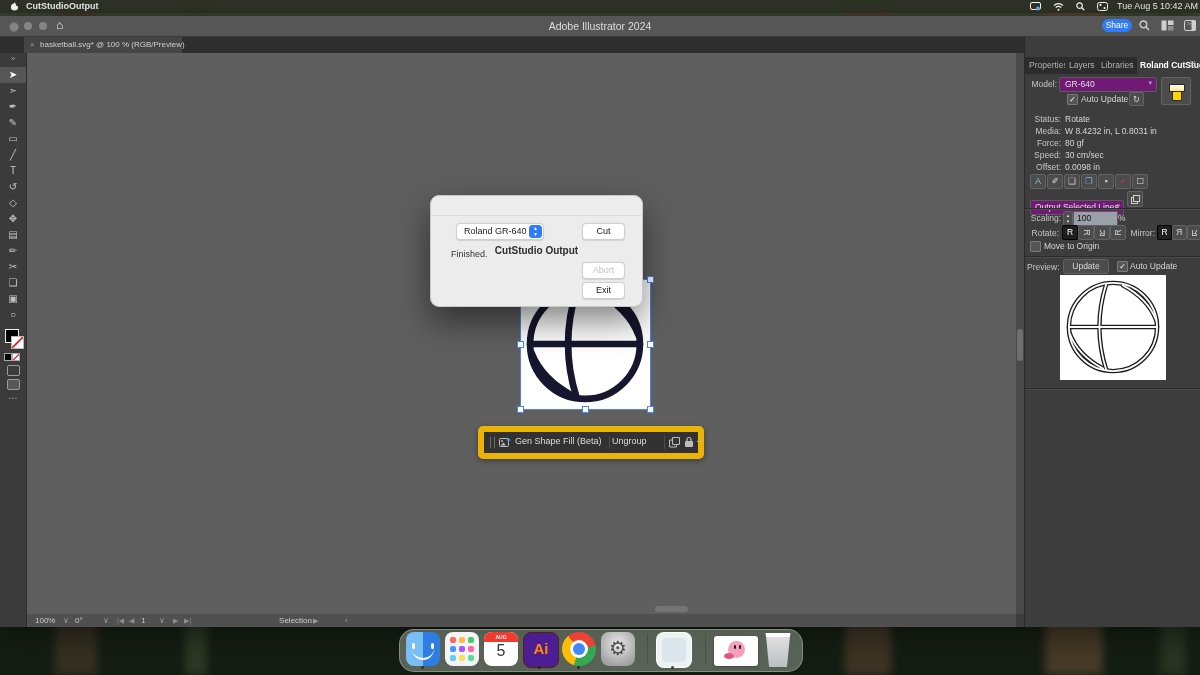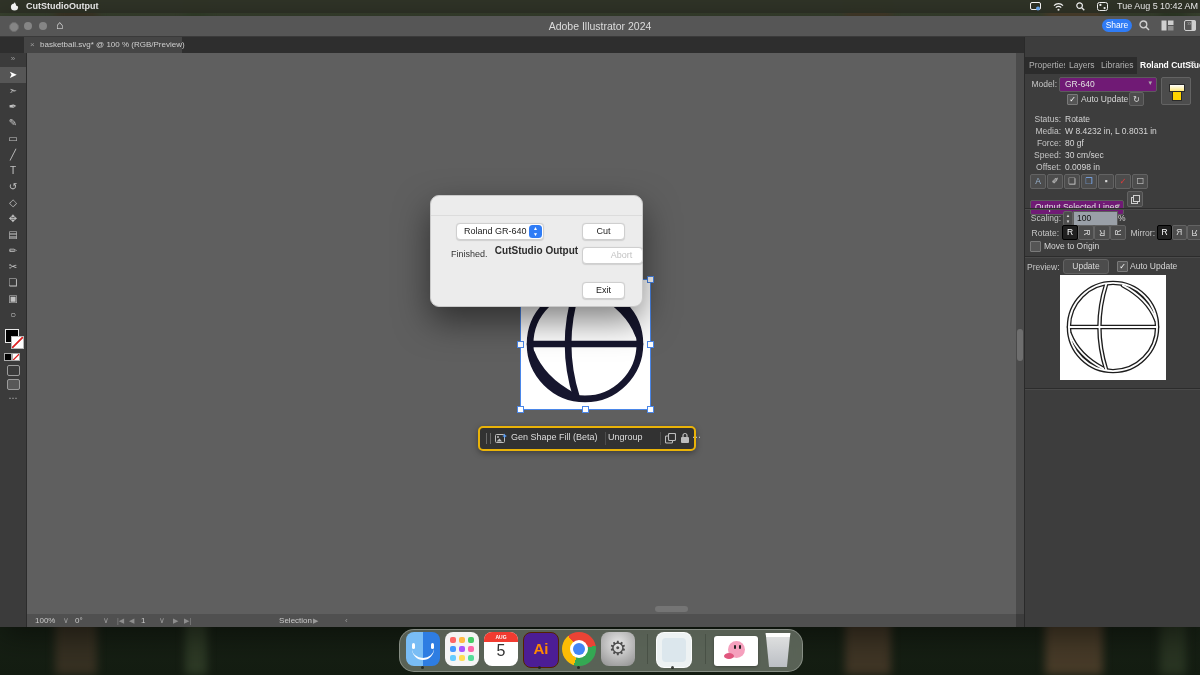--- a/index.html
+++ b/index.html
@@ -49,21 +49,21 @@
   #statusbar{left:27px;top:598px;width:989px;height:13px;background:#505050;color:#c9c9c9;font-size:8px;}
   #statusbar span{line-height:13px;}
   
   #dialog{left:430px;top:195px;width:211px;height:110px;background:#ececec;border-radius:9px;
           box-shadow:0 14px 34px rgba(0,0,0,.5);border:1px solid #c9c9c9;}
   #dialog .dtitle{width:100%;text-align:center;top:5px;font-size:10px;font-weight:bold;color:#2c2c2c;margin-top:44px;}
   .mac-btn{background:#fff;border:1px solid #cfcfcf;border-radius:4px;font-size:9px;color:#222;
            text-align:center;line-height:14px;box-shadow:0 .5px 1px rgba(0,0,0,.12);}
   .mac-btn.disabled{color:#c3c3c3;}
   
-  #ctxbar{left:478px;top:410px;width:214px;height:21px;background:#323232;border:2px solid #eab308;
+  #ctxbar{left:478px;top:410px;width:214px;height:21px;background:#323232;border:6px solid #eab308;
           border-radius:5px;color:#ddd;font-size:9px;box-shadow:0 2px 6px rgba(0,0,0,.35);}
   .ctx-sep{width:1px;height:13px;background:#4d4d4d;top:4px;}
   
   #dock{left:399px;top:629px;width:402px;height:41px;background:rgba(195,205,190,.40);
         border:1px solid rgba(255,255,255,.28);border-radius:15px;backdrop-filter:blur(6px);}
   .dicon{width:34px;height:34px;top:632px;border-radius:8px;}
   .ddot{width:3px;height:3px;border-radius:50%;background:rgba(30,34,28,.85);top:666px;}
   .dsep{width:1px;height:30px;background:rgba(50,58,48,.4);top:634px;}
 </style>
 </head>
@@ -333,21 +333,21 @@
 
 <div class="abs" id="dialog">
   <div class="abs dtitle">CutStudio Output</div>
   <div class="abs" style="left:0;top:19px;width:211px;height:1px;background:#dcdcdc;"></div>
   <div class="abs mac-btn" style="left:25px;top:27px;width:86px;height:15px;text-align:left;">
     <span class="abs" style="left:7px;top:0;">Roland GR-640</span>
     <div class="abs" style="right:1px;top:1px;width:13px;height:13px;background:#2f7cf6;border-radius:3.5px;color:#fff;font-size:5px;line-height:6px;text-align:center;">▲<br>▼</div>
   </div>
   <div class="abs mac-btn" style="left:151px;top:27px;width:41px;height:15px;">Cut</div>
   <span class="abs" style="left:20px;top:53px;font-size:9px;color:#333;">Finished.</span>
-  <div class="abs mac-btn disabled" style="left:151px;top:51px;width:41px;height:15px;padding-left:18px;">Abort</div>
+  <div class="abs mac-btn disabled" style="left:151px;top:66px;width:41px;height:15px;">Abort</div>
   <div class="abs mac-btn" style="left:151px;top:86px;width:41px;height:15px;">Exit</div>
 </div>
 
 <div class="abs" id="dock"></div>
 <div class="abs dicon" style="left:406px;background:linear-gradient(90deg,#79bdf5 50%,#2e7de2 50%);">
   <div class="abs" style="left:6px;top:11px;width:3px;height:6px;border-radius:2px;background:#fff;"></div>
   <div class="abs" style="left:25px;top:11px;width:3px;height:6px;border-radius:2px;background:#fff;"></div>
   <div class="abs" style="left:6px;top:14px;width:22px;height:12px;border-bottom:2.5px solid #fff;border-radius:0 0 11px 11px;"></div>
 </div>
 <div class="abs dicon" style="left:445px;background:#f4f4f4;">

